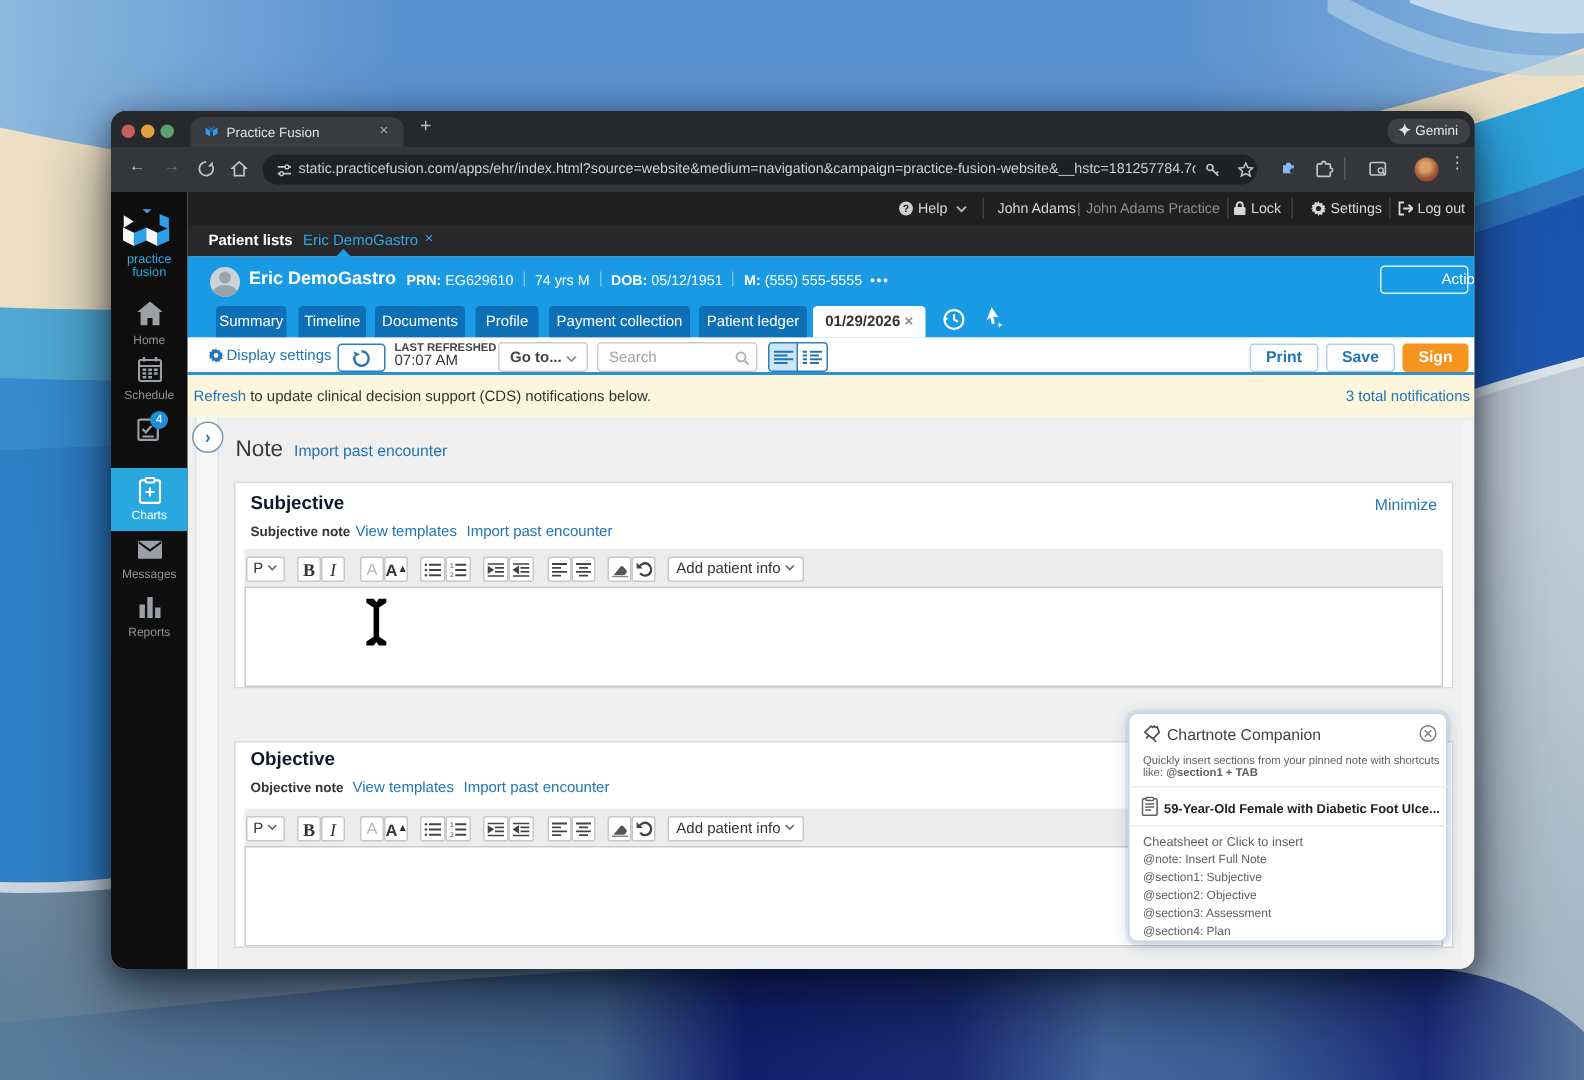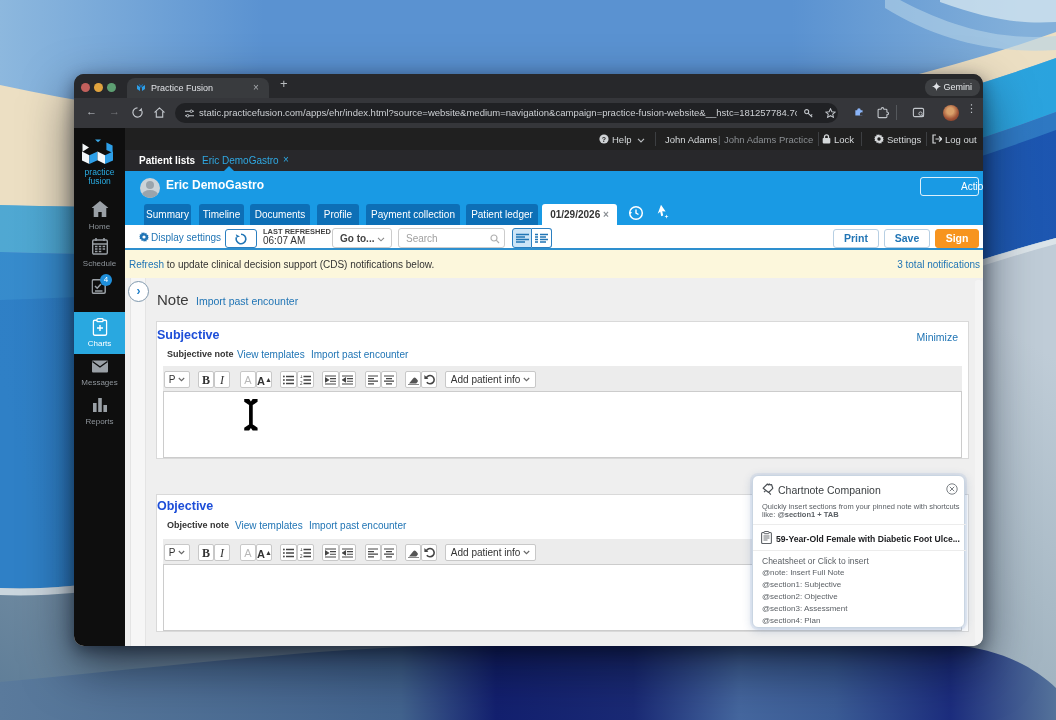--- a/index.html
+++ b/index.html
@@ -39,21 +39,21 @@
   #appbar .sep { position:absolute; top:4px; width:1px; height:14px; background:#3d3f42; }
   .bsep { display:inline-block; width:1px; height:10px; background:rgba(255,255,255,0.4); margin:0 4px; vertical-align:-1px; }
   #ptabs { font-size:10px; }
   .btab { position:absolute; top:4px; height:21px; background:#0d6fb6; border-radius:3px 3px 0 0;
           color:#fff; font-size:10px; text-align:center; line-height:21px; }
   .wtab { background:#fff !important; color:#333 !important; font-weight:bold; }
   .tbtn { position:absolute; top:4px; height:19px; background:#fff; border:1px solid #b7cfe3;
           border-radius:3px; color:#2175b5; font-size:10.5px; font-weight:bold; text-align:center; line-height:17px; }
   .lnk { color:#2175b5; text-decoration:none; }
   .card { position:absolute; left:31px; width:813px; height:138px; background:#fff; border:1px solid #d9d9d9; }
-  .ctitle { position:absolute; left:0; top:6px; font-size:12.5px; font-weight:bold; color:#1d4ed8; }
+  .ctitle { position:absolute; left:10px; top:6px; font-size:12.5px; font-weight:bold; color:#0f172a; }
   .cmin { position:absolute; right:10px; top:9px; font-size:10.5px; color:#2175b5; }
   .cnote { position:absolute; left:10px; top:27px; font-size:9px; color:#333; font-weight:bold; }
   .clink { position:absolute; top:27px; font-size:10px; color:#2175b5; }
   .etool { position:absolute; left:6px; top:44px; width:799px; height:26px; background:#ececec; }
   .earea { position:absolute; left:6px; top:69px; width:799px; height:67px; background:#fff; border:1px solid #ccc; }
   .eb { position:absolute; top:5px; height:17px; background:#fff; border:1px solid #c8c8c8; border-radius:2px;
         font-size:10px; color:#333; text-align:center; line-height:16px; }
   .slbl { position:absolute; left:0; width:51px; text-align:center; font-size:8px; color:#8f959b; }
   .sic  { position:absolute; left:50%; transform:translateX(-50%); }
   circle.abs { display:block; }
@@ -208,20 +208,23 @@
           <span class="abs" style="left:77px;top:5px;color:#2fa8e2;">Eric DemoGastro</span>
           <span class="abs" style="left:158px;top:4px;color:#2fa8e2;">×</span>
           <div class="abs" style="left:99px;top:16px;width:0;height:0;border-left:5px solid transparent;border-right:5px solid transparent;border-bottom:5px solid #199ae4;"></div>
         </div>
         <div id="banner">
           <div class="abs" style="left:15px;top:7px;width:20px;height:20px;border-radius:50%;background:#ccd3d8;overflow:hidden;">
             <div class="abs" style="left:6px;top:3px;width:8px;height:8px;border-radius:50%;background:#9aa4ac;"></div>
             <div class="abs" style="left:2px;top:12px;width:16px;height:10px;border-radius:50%;background:#9aa4ac;"></div>
           </div>
           <span class="abs" style="left:41px;top:7px;font-size:12px;font-weight:bold;color:#fff;">Eric DemoGastro</span>
+          <div class="abs" style="left:146px;top:10px;height:13px;color:#fff;font-size:9.5px;white-space:nowrap;">
+            <b>PRN:</b> EG629610 <span class="bsep"></span> 74 yrs M <span class="bsep"></span> <b>DOB:</b> 05/12/1951 <span class="bsep"></span> <b>M:</b> (555) 555-5555 &nbsp;<span style="letter-spacing:1px;">•••</span>
+          </div>
           <div class="abs" style="left:795px;top:6px;width:59px;height:19px;border:1px solid rgba(255,255,255,0.85);border-radius:3px;color:#fff;font-size:10px;text-align:center;line-height:17px;padding-left:40px;">Actions <svg width="8" height="5" viewBox="0 0 8 5" style="vertical-align:1px;">
                 <path d="M1 0.8l3 3 3-3" fill="none" stroke="#fff" stroke-width="1.2"></path>
               </svg></div>
         </div>
         <div id="navrow">
           <div class="btab" style="left:19px;width:47px;">Summary</div>
           <div class="btab" style="left:74px;width:45px;">Timeline</div>
           <div class="btab" style="left:125px;width:60px;">Documents</div>
           <div class="btab" style="left:192px;width:42px;">Profile</div>
           <div class="btab" style="left:241px;width:94px;">Payment collection</div>
@@ -243,21 +246,21 @@
               <circle cx="5" cy="5" r="1.6" fill="#fff"></circle>
             </svg>
           <span class="abs" style="left:26px;top:7px;color:#2175b5;font-size:10px;">Display settings</span>
           <div class="abs" style="left:100px;top:4px;width:32px;height:19px;border:1px solid #2b7fc0;border-radius:3px;background:#fff;">
             <svg class="abs" style="left:9px;top:3px" width="12" height="12" viewBox="0 0 12 12">
                 <path d="M6 1.2a4.8 4.8 0 1 1-4.5 3.1" fill="none" stroke="#2175b5" stroke-width="1.6"></path>
                 <path d="M0.8 1.2l1 3.4 3.2-1.2z" fill="#2175b5"></path>
               </svg>
           </div>
           <span class="abs" style="left:138px;top:2px;font-size:7.5px;font-weight:bold;color:#444;">LAST REFRESHED</span>
-          <span class="abs" style="left:138px;top:10px;font-size:10px;color:#333;">06:07 AM</span>
+          <span class="abs" style="left:138px;top:10px;font-size:10px;color:#333;">07:07 AM</span>
           <div class="abs" style="left:207px;top:3px;width:60px;height:20px;border:1px solid #ccc;border-radius:3px;background:#fff;">
             <span class="abs" style="left:7px;top:4px;font-size:10px;font-weight:bold;color:#444;">Go to...</span>
             <svg class="abs" style="left:44px;top:8px" width="8" height="5" viewBox="0 0 8 5">
                 <path d="M1 0.8l3 3 3-3" fill="none" stroke="#888" stroke-width="1.1"></path>
               </svg>
           </div>
           <div class="abs" style="left:273px;top:3px;width:107px;height:20px;border:1px solid #ccc;border-radius:3px;background:#fff;">
             <span class="abs" style="left:7px;top:4px;font-size:10px;color:#a0a0a0;">Search</span>
             <svg class="abs" style="left:91px;top:5px" width="10" height="10" viewBox="0 0 10 10">
                 <circle cx="4" cy="4" r="3" fill="none" stroke="#b0b0b0" stroke-width="1.2"></circle>

